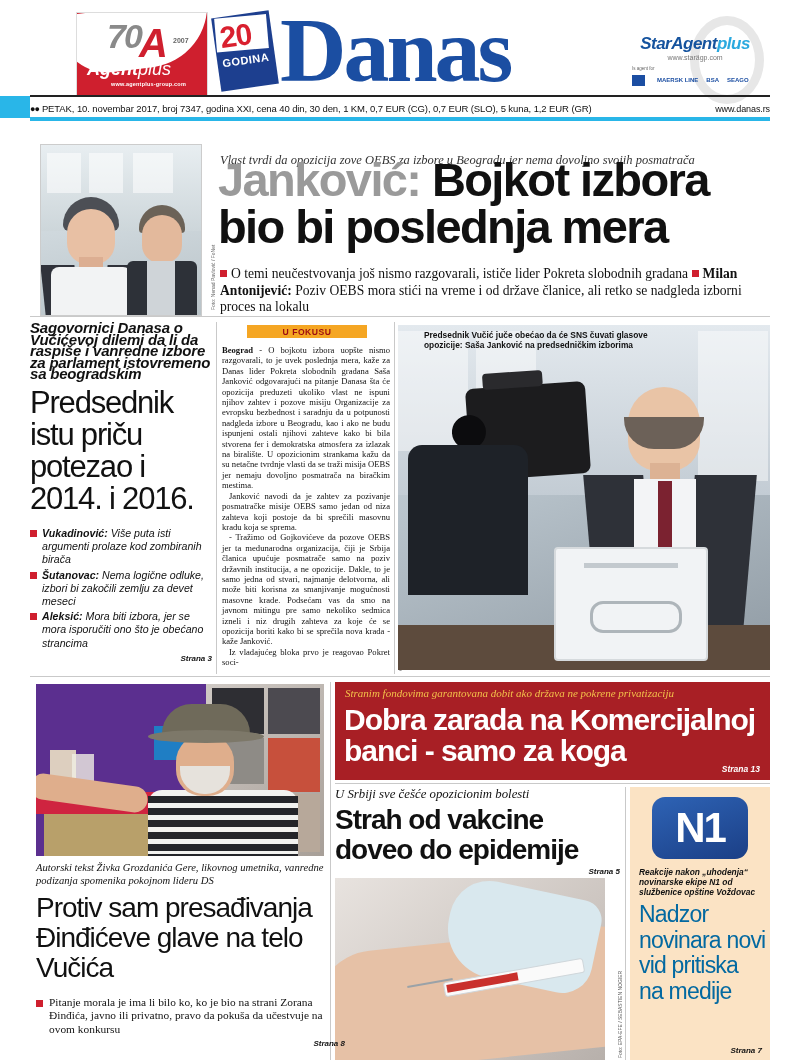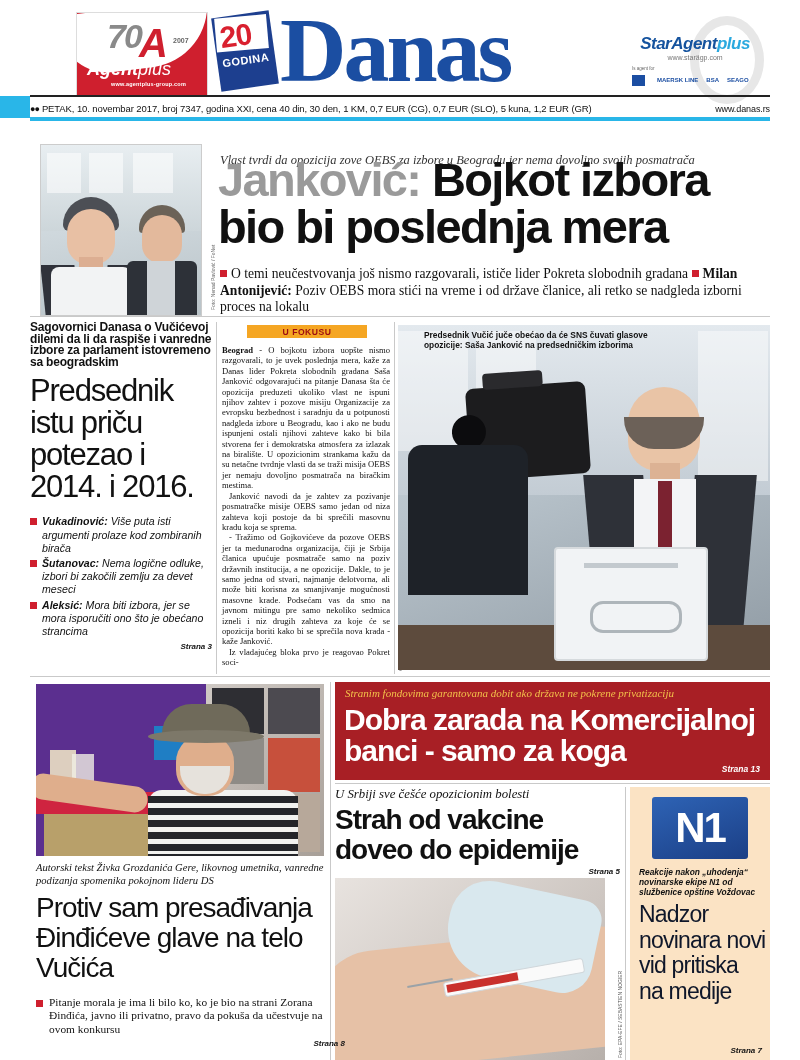--- a/index.html
+++ b/index.html
@@ -91,22 +91,22 @@
   .head-main{position:absolute;left:188px;top:26px;width:552px;
      font-size:47px;line-height:47px;font-weight:bold;letter-spacing:-1.6px;}
   .head-main .grey{color:#9a9a9a;}
   .deck{position:absolute;left:190px;top:136px;width:548px;font-family:"Liberation Serif",serif;
      font-size:13.6px;line-height:16.5px;color:#111;}
   .sq{display:inline-block;width:7px;height:7px;background:#cf1f2e;margin-right:4px;
      vertical-align:1px;}
 
   
   .leftcol{position:absolute;left:30px;top:322px;width:182px;}
-  .lc-kicker{font-family:"Liberation Sans Narrow","Liberation Sans",sans-serif;
-     font-weight:bold;font-size:12px;line-height:11.6px;color:#111;letter-spacing:-.2px;}
+  .lc-kicker{font-family:"Liberation Sans Narrow","Liberation Sans",sans-serif;font-style:italic;
+     font-weight:bold;font-size:15px;line-height:11.6px;color:#111;letter-spacing:-.2px;}
   .lc-head{margin-top:7px;font-size:31px;line-height:32px;letter-spacing:-1.2px;color:#111;}
   .lc-bullets{margin-top:12px;font-family:"Liberation Sans Narrow","Liberation Sans",sans-serif;
      font-style:italic;font-size:10.6px;line-height:13.2px;color:#111;}
   .lc-bullets .it{margin-bottom:2px;padding-left:12px;position:relative;}
   .lc-bullets .it .sq{position:absolute;left:0;top:3px;margin:0;}
   .lc-bullets b{font-weight:bold;}
   .page-ref{font-family:"Liberation Sans Narrow","Liberation Sans",sans-serif;font-weight:bold;
      font-style:italic;font-size:8px;text-align:right;color:#111;}
 
   .vline{position:absolute;background:#c9c9c9;width:1px;}
@@ -171,29 +171,29 @@
   .vp-glove{position:absolute;left:112px;top:10px;width:150px;height:96px;background:#d9e8ee;
      border-radius:40px 20px 30px 50px;transform:rotate(12deg);}
   .vp-syr{position:absolute;left:108px;top:92px;width:140px;height:13px;background:#fafafa;
      border:1px solid #cfd6da;border-radius:3px;transform:rotate(-10deg);}
   .vp-syr .red{position:absolute;left:2px;top:2px;width:72px;height:8px;background:#c9302c;}
   .vp-needle{position:absolute;left:72px;top:104px;width:46px;height:2px;background:#9aa2a8;transform:rotate(-10deg);}
 
   
   .n1box{position:absolute;left:630px;top:787px;width:140px;height:273px;background:#fbe3c4;}
   .n1logo{position:absolute;left:22px;top:10px;width:96px;height:62px;
-     background:linear-gradient(160deg,#2e63b5,#1b3f86);border-radius:3px;
+     background:linear-gradient(160deg,#2e63b5,#1b3f86);border-radius:13px;
      display:flex;align-items:center;justify-content:center;}
   .n1logo span{font-size:42px;font-weight:bold;color:#fff;letter-spacing:-2px;
      font-family:"Liberation Sans",sans-serif;}
   .n1k{position:absolute;left:9px;top:80px;width:124px;
      font-family:"Liberation Sans Narrow","Liberation Sans",sans-serif;font-style:italic;
      font-weight:bold;font-size:8.4px;line-height:10px;color:#111;}
   .n1h{position:absolute;left:9px;top:115px;width:128px;font-size:23px;line-height:25.5px;
-     letter-spacing:-.8px;color:#0f172a;}
+     letter-spacing:-.8px;color:#0369a1;}
   .n1pg{position:absolute;right:8px;bottom:5px;font-family:"Liberation Sans Narrow","Liberation Sans",sans-serif;
      font-weight:bold;font-style:italic;font-size:8px;}
 
   
   .bl-photo{position:absolute;left:36px;top:684px;width:288px;height:172px;overflow:hidden;}
   .blp-wall{position:absolute;left:0;top:0;width:170px;height:172px;background:#5b2f8f;}
   .blp-coll{position:absolute;left:170px;top:0;width:118px;height:172px;
      background:linear-gradient(135deg,#cfc9c4,#a79f98);}
   .blp-c1{position:absolute;left:176px;top:4px;width:52px;height:46px;background:#2e2e33;}
   .blp-c2{position:absolute;left:232px;top:4px;width:52px;height:46px;background:#4c4a50;}

